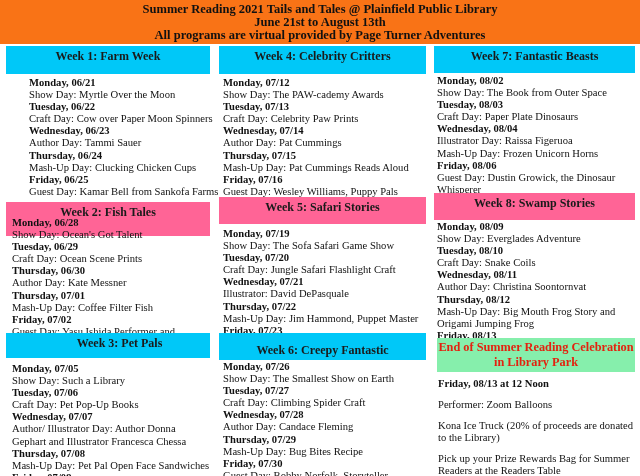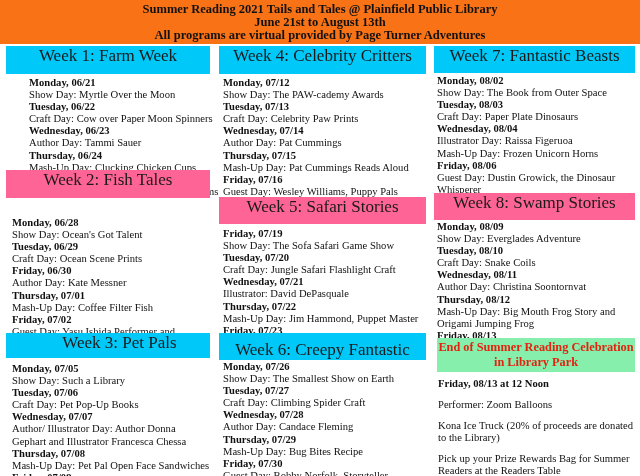--- a/index.html
+++ b/index.html
@@ -8,21 +8,21 @@
     font-family:"Liberation Serif", serif; color:#111;
     position:relative;
   }
   .banner {
     position:absolute; left:0; top:0; width:640px; height:44px;
     background:#f97316; text-align:center;
     font-weight:bold; font-size:12.5px; line-height:13px; padding-top:3px; box-sizing:border-box;
     color:#111;
   }
   .week-header {
-    position:absolute; text-align:center; font-weight:normal; font-size:17px;
+    position:absolute; text-align:center; font-weight:bold; font-size:12px;
     color:#1a1a1a; box-sizing:border-box;
   }
   .blue { background:#00c8f8; }
   .pink { background:#ff6496; }
   .list {
     position:absolute; font-size:10.6px; line-height:12.1px; box-sizing:border-box;
   }
   .day { font-weight:bold; display:block; }
   .desc { display:block; }
   .celebration-title {
@@ -52,27 +52,27 @@
   <span class="day">Tuesday, 06/22</span>
   <span class="desc">Craft Day: Cow over Paper Moon Spinners</span>
   <span class="day">Wednesday, 06/23</span>
   <span class="desc">Author Day: Tammi Sauer</span>
   <span class="day">Thursday, 06/24</span>
   <span class="desc">Mash-Up Day: Clucking Chicken Cups</span>
   <span class="day">Friday, 06/25</span>
   <span class="desc">Guest Day: Kamar Bell from Sankofa Farms</span>
 </div>
 
-<div class="week-header pink" style="left:6px;top:170px;width:204px;height:28px;line-height:20px;">Week 2: Fish Tales</div>
+<div class="week-header pink" style="left:6px;top:202px;width:204px;height:34px;line-height:20px;">Week 2: Fish Tales</div>
 <div class="list" style="left:12px;top:217px;width:200px;">
   <span class="day">Monday, 06/28</span>
   <span class="desc">Show Day: Ocean's Got Talent</span>
   <span class="day">Tuesday, 06/29</span>
   <span class="desc">Craft Day: Ocean Scene Prints</span>
-  <span class="day">Friday, 06/30</span>
+  <span class="day">Thursday, 06/30</span>
   <span class="desc">Author Day: Kate Messner</span>
   <span class="day">Thursday, 07/01</span>
   <span class="desc">Mash-Up Day: Coffee Filter Fish</span>
   <span class="day">Friday, 07/02</span>
   <span class="desc">Guest Day: Yasu Ishida Performer and</span>
 </div>
 
 <div class="week-header blue" style="left:6px;top:333px;width:204px;height:25px;line-height:20px;padding-left:23px;">Week 3:  Pet Pals</div>
 <div class="list" style="left:12px;top:363px;width:200px;">
   <span class="day">Monday, 07/05</span>
@@ -95,21 +95,21 @@
   <span class="day">Wednesday, 07/14</span>
   <span class="desc">Author Day: Pat Cummings</span>
   <span class="day">Thursday, 07/15</span>
   <span class="desc">Mash-Up Day: Pat Cummings Reads Aloud</span>
   <span class="day">Friday, 07/16</span>
   <span class="desc">Guest Day: Wesley Williams, Puppy Pals Comedy Show</span>
 </div>
 
 <div class="week-header pink" style="left:219px;top:197px;width:207px;height:27px;line-height:20px;">Week 5:  Safari Stories</div>
 <div class="list" style="left:223px;top:228px;width:204px;">
-  <span class="day">Friday, 07/19</span>
+  <span class="day">Monday, 07/19</span>
   <span class="desc">Show Day: The Sofa Safari Game Show</span>
   <span class="day">Tuesday, 07/20</span>
   <span class="desc">Craft Day: Jungle Safari Flashlight Craft</span>
   <span class="day">Wednesday, 07/21</span>
   <span class="desc">Illustrator: David DePasquale</span>
   <span class="day">Thursday, 07/22</span>
   <span class="desc">Mash-Up Day: Jim Hammond, Puppet Master</span>
   <span class="day">Friday, 07/23</span>
   <span class="desc">Guest Day: Teachers of Nature</span>
 </div>

